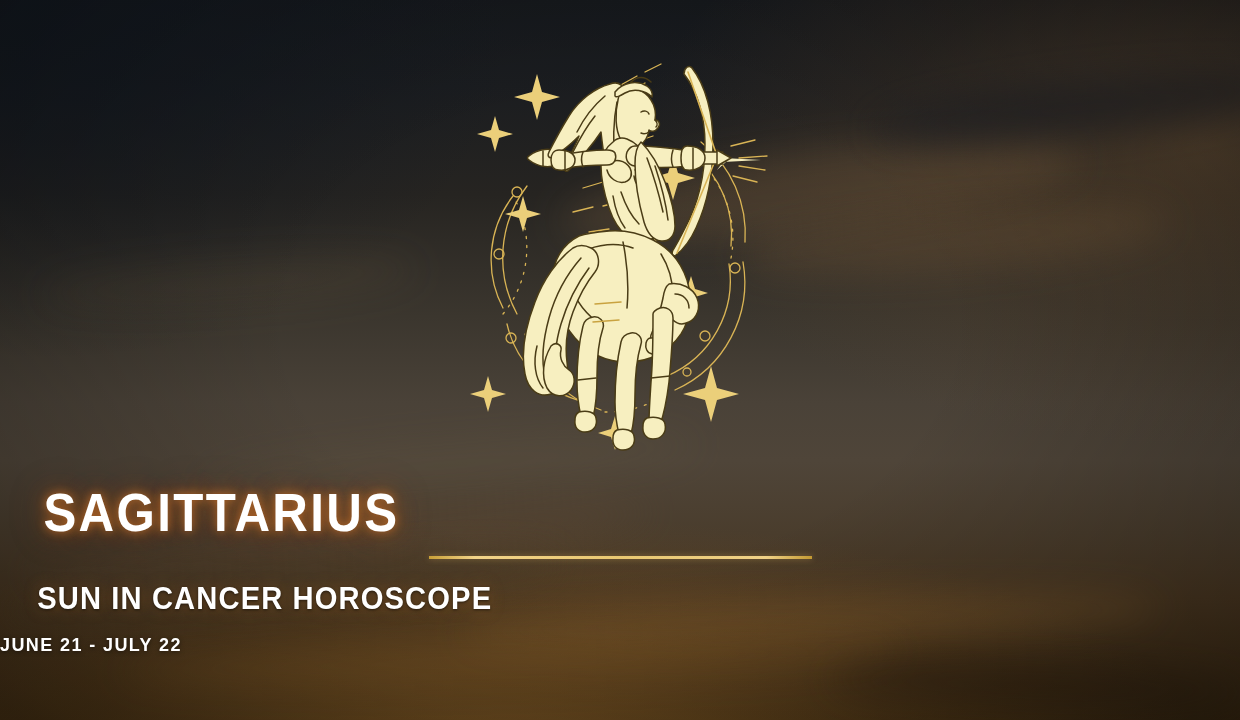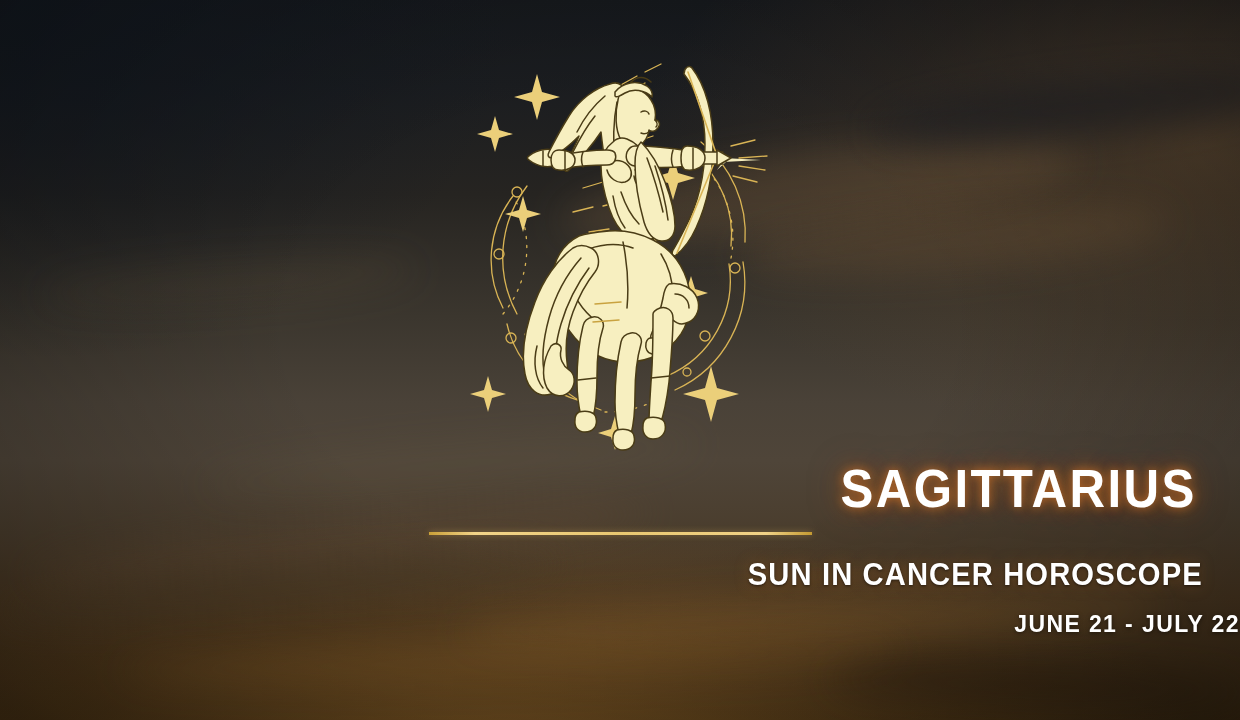--- a/index.html
+++ b/index.html
@@ -96,22 +96,22 @@
     width: 330px;
     height: 410px;
   }
   #zodiac-illustration svg { display: block; width: 100%; height: 100%; }
 
   
   .text-block {
     position: absolute;
     left: 0;
     right: 0;
-    top: 462px;
-    text-align: right;
+    top: 486px;
+    text-align: left;
   }
   #sign-title {
     font-size: 53px;
     font-weight: bold;
     letter-spacing: 2.5px;
     color: #ffffff;
     line-height: 1.0;
     margin: 0;
     font-family: "Liberation Sans", sans-serif;
     transform: scaleX(0.93);
@@ -134,21 +134,21 @@
     letter-spacing: 1.2px;
     color: #ffffff;
     font-family: "Liberation Sans", sans-serif;
     transform: scaleX(0.94);
     text-shadow:
       0 1px 3px rgba(0,0,0,0.55),
       0 0 16px rgba(172, 104, 40, 0.45);
   }
   #date-range {
     margin: 18px 0 0 0;
-    font-size: 23px;
+    font-size: 18px;
     font-weight: bold;
     letter-spacing: 1.4px;
     color: #ffffff;
     font-family: "Liberation Sans", sans-serif;
     text-shadow: 0 1px 4px rgba(0,0,0,0.5);
   }
 </style>
 </head>
 <body>
 

